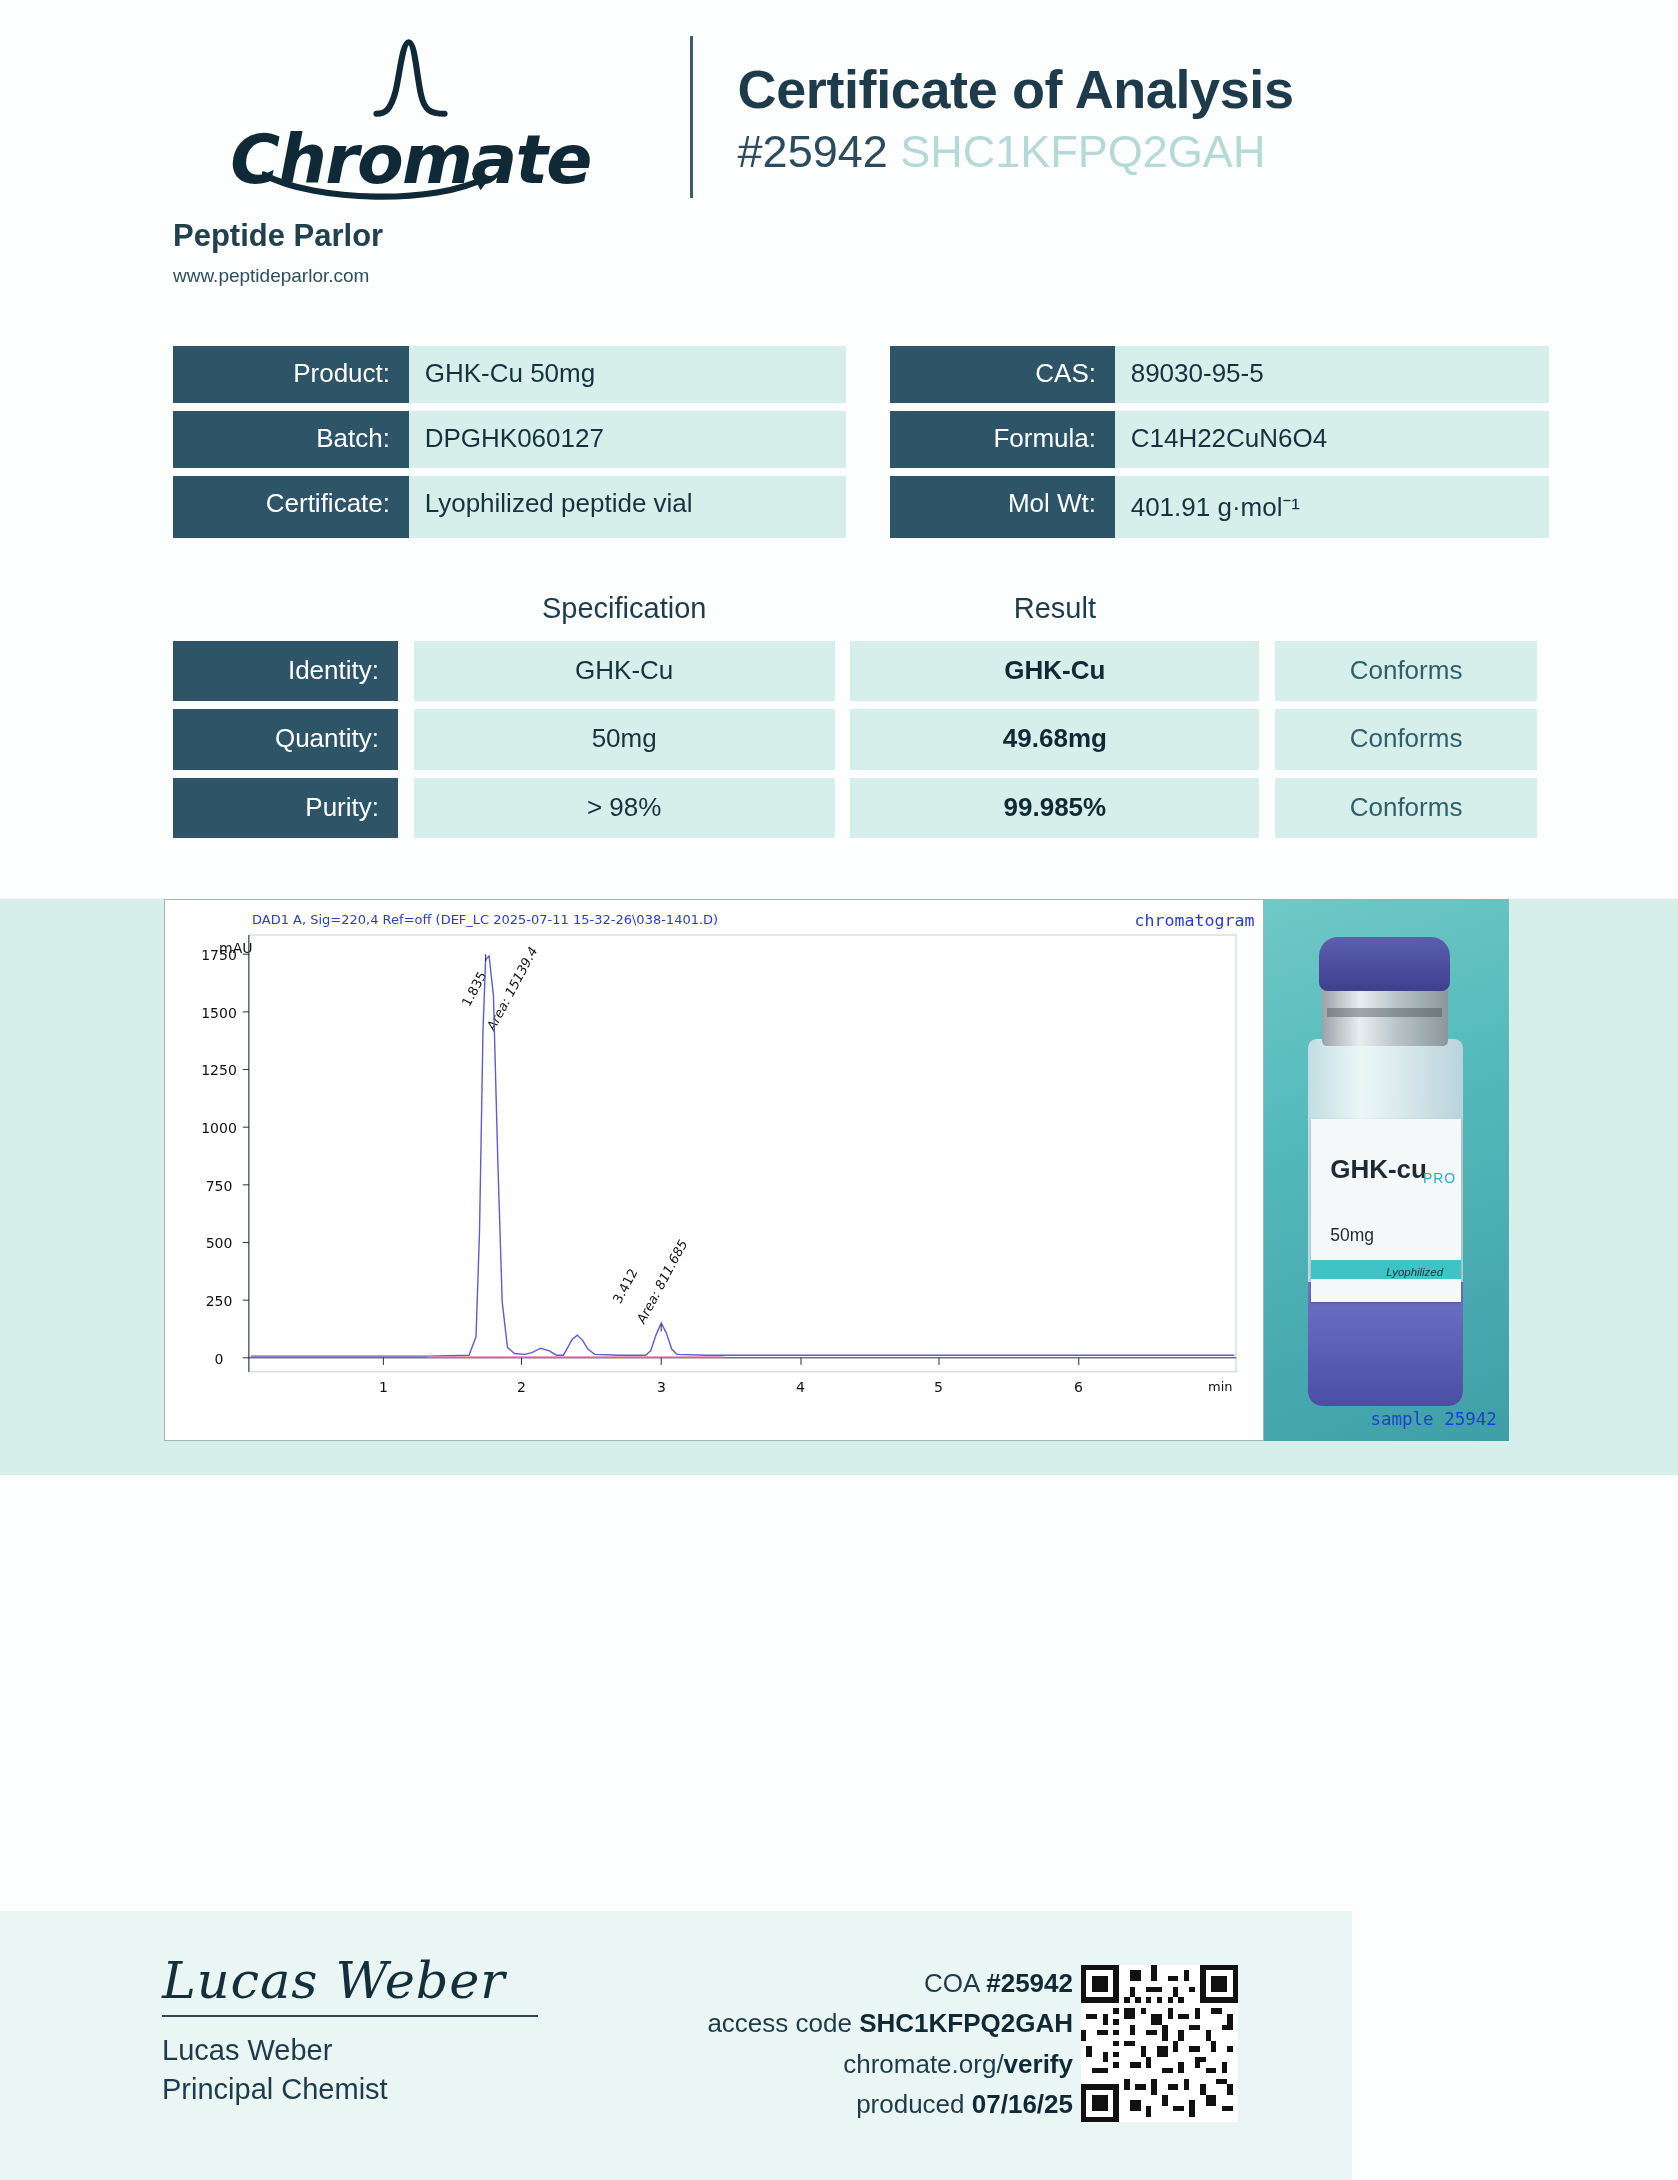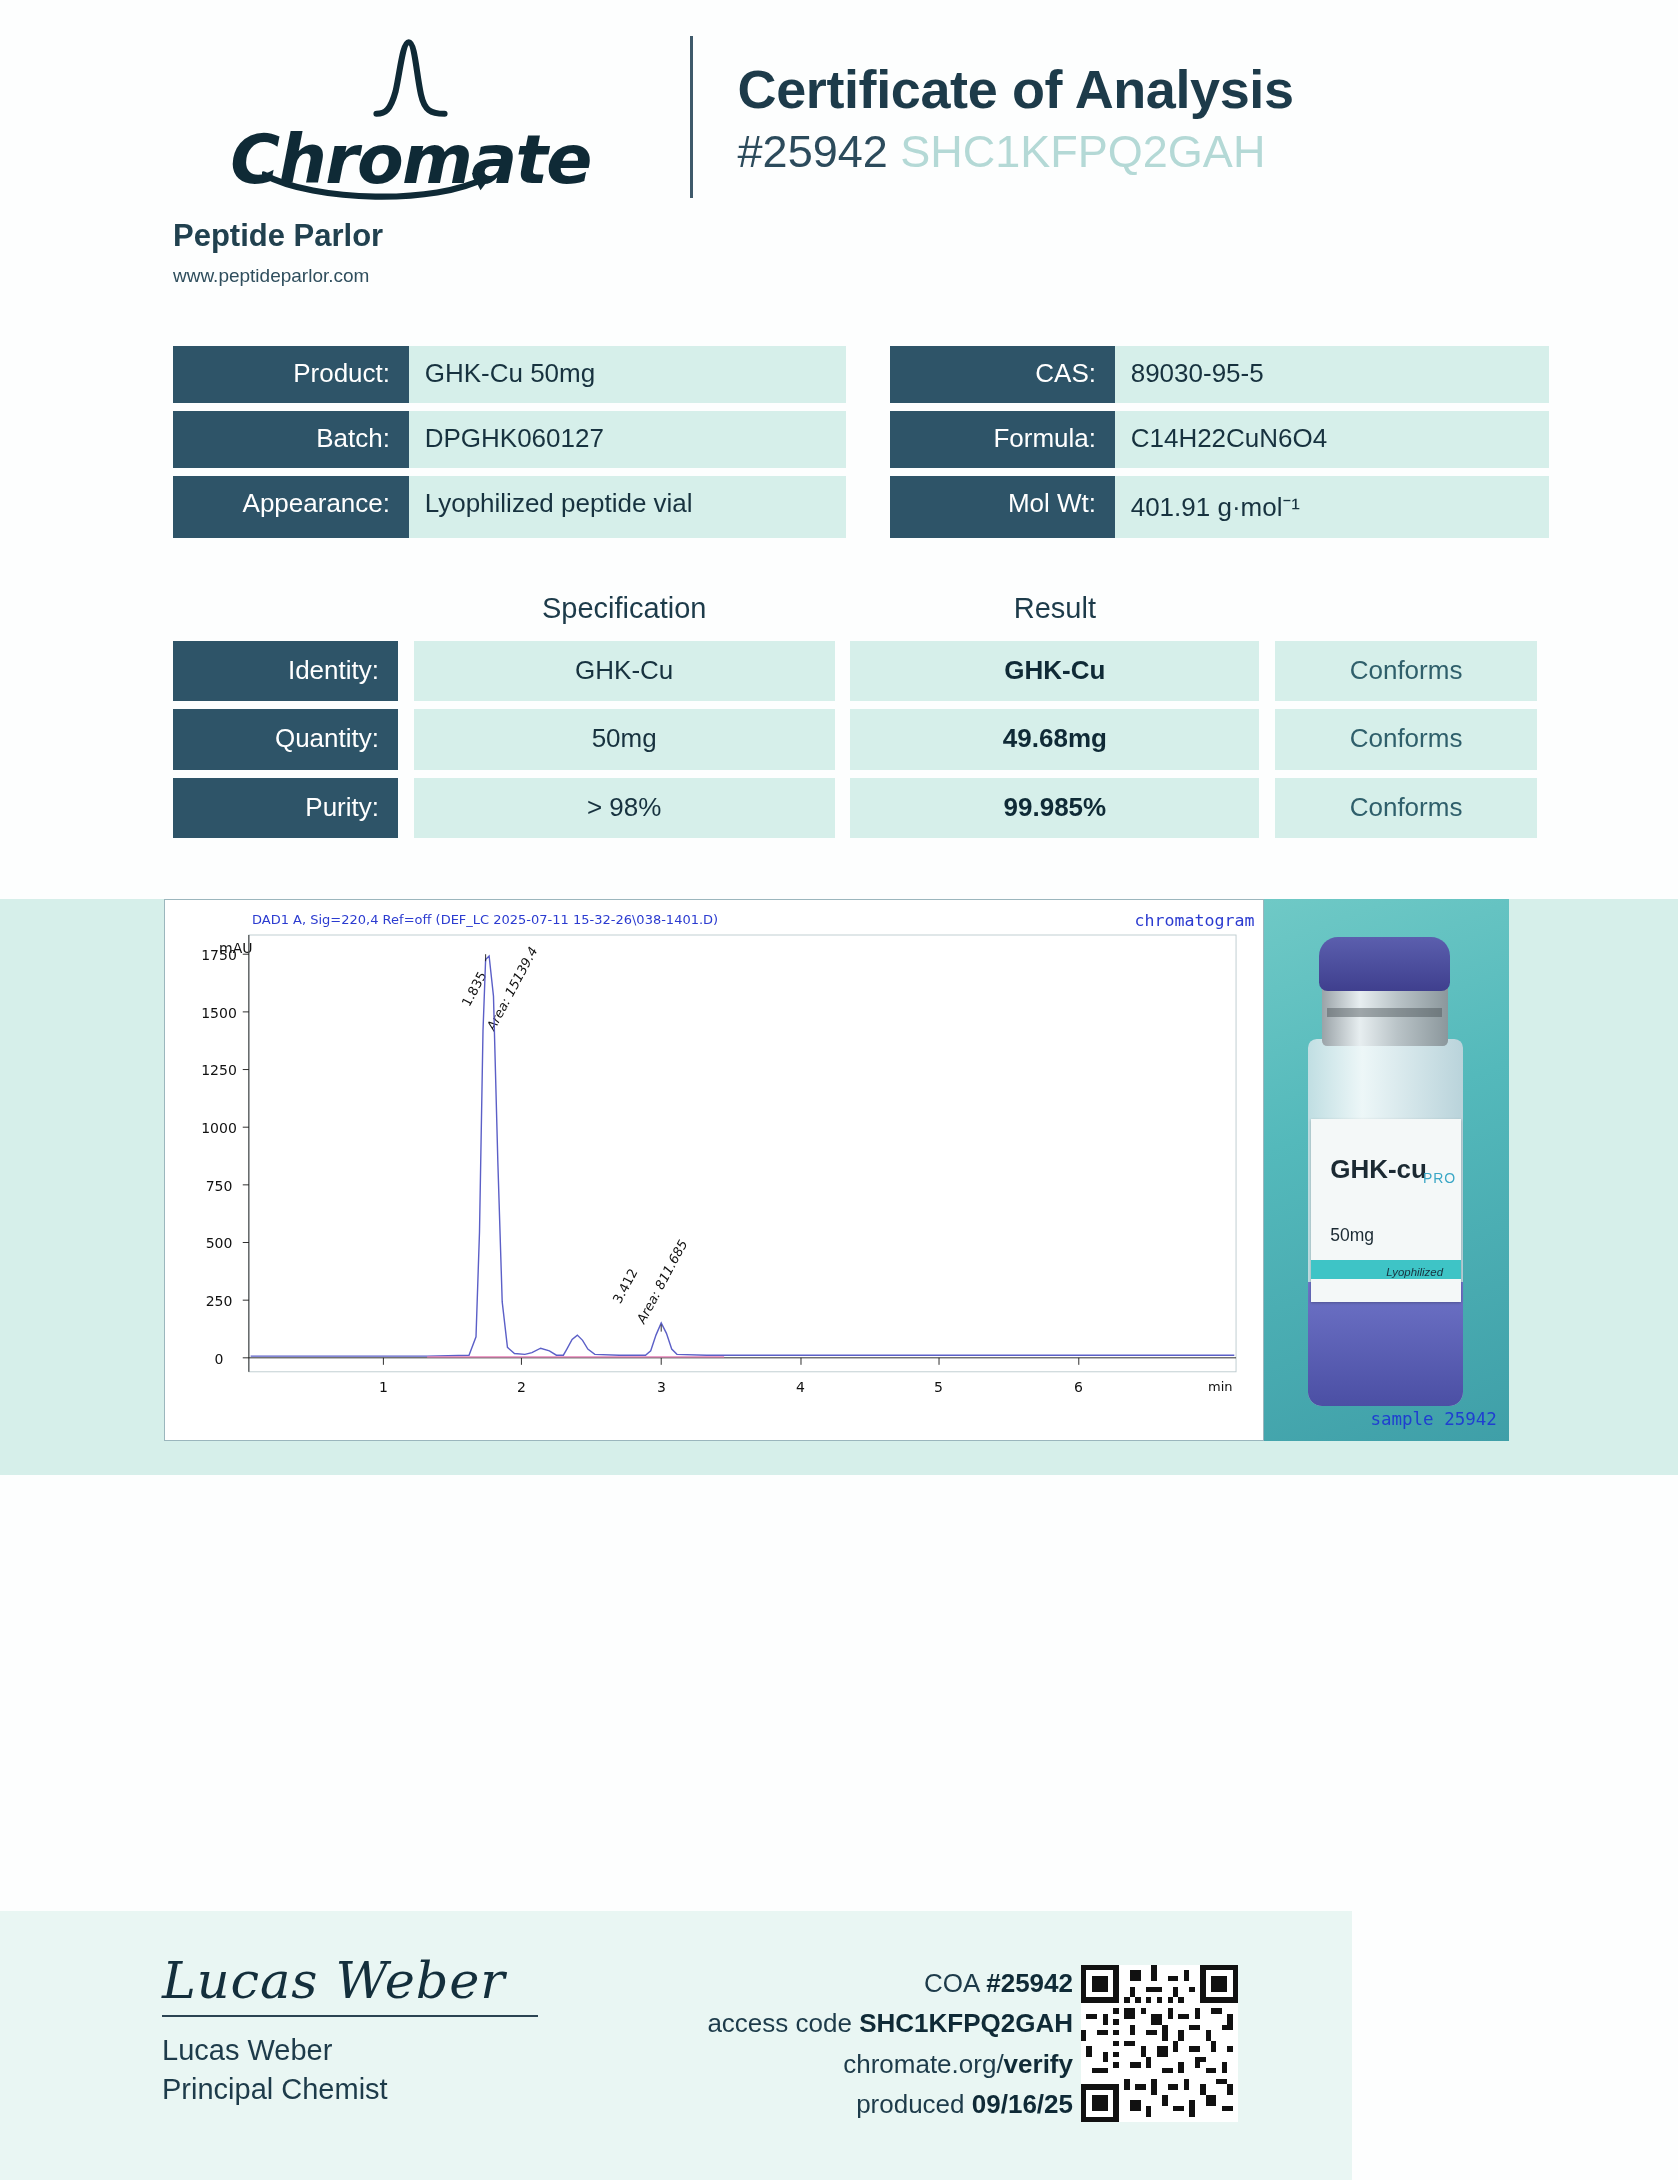--- a/index.html
+++ b/index.html
@@ -493,21 +493,21 @@
     <div class="spacer"></div>
     <div class="lbl">CAS:</div>
     <div class="val">89030-95-5</div>
 
     <div class="lbl">Batch:</div>
     <div class="val">DPGHK060127</div>
     <div class="spacer"></div>
     <div class="lbl">Formula:</div>
     <div class="val">C14H22CuN6O4</div>
 
-    <div class="lbl">Appearance:</div>
+    <div class="lbl">Certificate:</div>
     <div class="val">Lyophilized peptide vial</div>
     <div class="spacer"></div>
     <div class="lbl">Mol Wt:</div>
     <div class="val">401.91 g·mol⁻¹</div>
   </div>
 
 
   <div class="results">
     <div class="res-head">
       <div></div>
@@ -651,21 +651,21 @@
       </div>
       <div>
         <span>access code</span>
         <b>SHC1KFPQ2GAH</b>
       </div>
       <div>
         <span>chromate.org/</span><b>verify</b>
       </div>
       <div>
         <span>produced</span>
-        <b>09/16/25</b>
+        <b>07/16/25</b>
       </div>
     </div>
 
     <svg class="qr" viewBox="0 0 29 29" shape-rendering="crispEdges">
       <rect width="29" height="29" fill="#ffffff"></rect>
       <g fill="#111111">
 
         <rect x="0" y="0" width="7" height="1"></rect>
           <rect x="0" y="6" width="7" height="1"></rect>
         <rect x="0" y="0" width="1" height="7"></rect>

